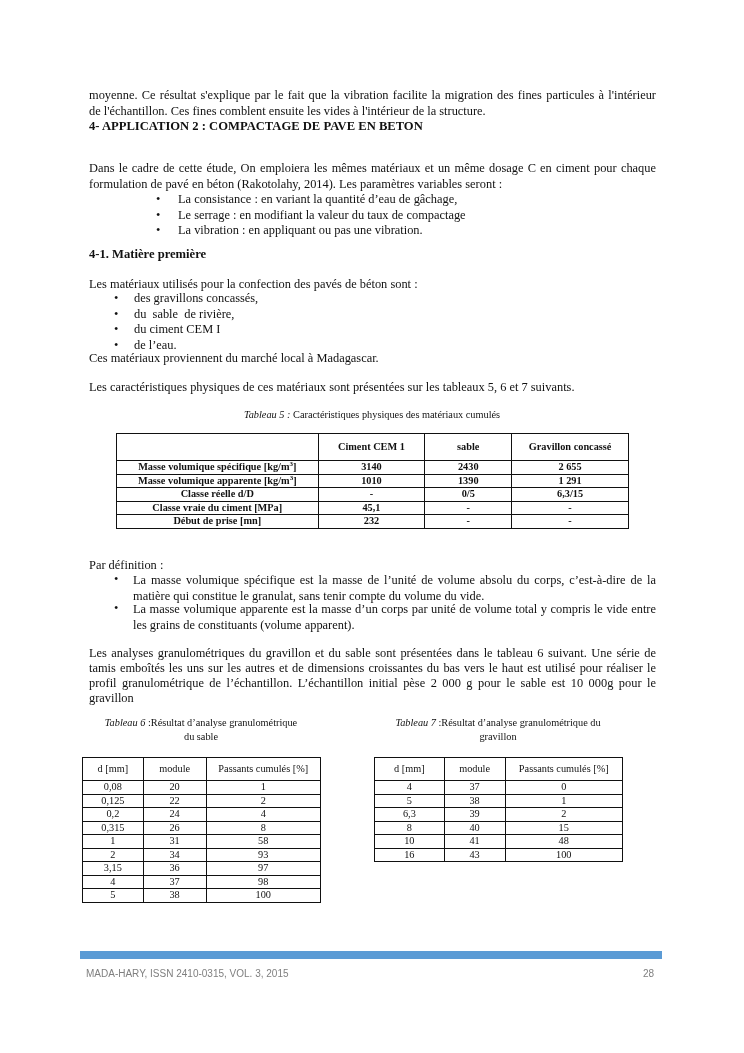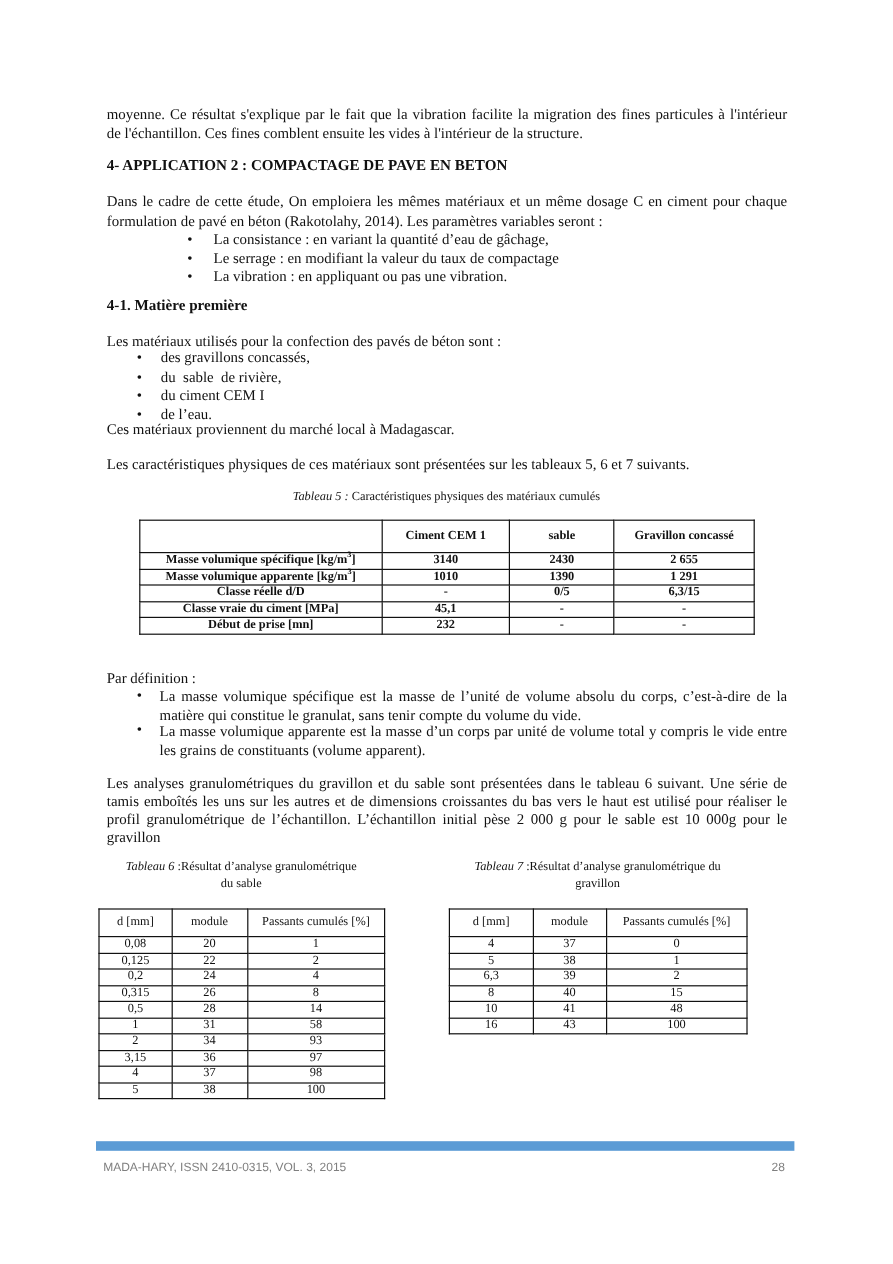--- a/index.html
+++ b/index.html
@@ -23,21 +23,21 @@
     sup { font-size: 7px; line-height: 0; vertical-align: super; }
     .footer-bar { position: absolute; left: 80px; top: 951px; width: 582px; height: 8px; background: #5b9bd5; }
     .footer-text { position: absolute; top: 968px; font-family: "Liberation Sans", sans-serif; font-size: 10px; color: #7f7f7f; }
   </style>
 </head>
 <body>
 
 <div class="para justify-last" style="top:87px;">moyenne. Ce résultat s'explique par le fait que la vibration facilite la migration des fines particules à l'intérieur</div>
 <div class="para" style="top:103px;">de l'échantillon. Ces fines comblent ensuite les vides à l'intérieur de la structure.</div>
 
-<div class="heading" style="top:131px;">4- APPLICATION 2 : COMPACTAGE DE PAVE EN BETON</div>
+<div class="heading" style="top:119px;">4- APPLICATION 2 : COMPACTAGE DE PAVE EN BETON</div>
 <div class="para justify-last" style="top:160px;">Dans le cadre de cette étude, On emploiera les mêmes matériaux et un même dosage C en ciment pour chaque</div>
 <div class="para" style="top:176px;">formulation de pavé en béton (Rakotolahy, 2014). Les paramètres variables seront :</div>
 <ul class="bullet-list" style="left:156px; top:192px;">
   <li><span class="dot" style="left:0;">•</span><span style="margin-left:22px;">La consistance : en variant la quantité d’eau de gâchage,</span></li>
   <li><span class="dot" style="left:0;">•</span><span style="margin-left:22px;">Le serrage : en modifiant la valeur du taux de compactage</span></li>
   <li><span class="dot" style="left:0;">•</span><span style="margin-left:22px;">La vibration : en appliquant ou pas une vibration.</span></li>
 </ul>
 
 <div class="heading" style="top:247px;">4-1. Matière première</div>
 <div class="para" style="top:276px;font-family:Liberation Serif, serif;">Les matériaux utilisés pour la confection des pavés de béton sont :</div>
@@ -143,25 +143,20 @@
         <td>0,2</td>
         <td>24</td>
         <td>4</td>
       </tr>
   <tr>
         <td>0,315</td>
         <td>26</td>
         <td>8</td>
       </tr>
   <tr>
-        <td>0,5</td>
-        <td>28</td>
-        <td>14</td>
-      </tr>
-  <tr>
         <td>1</td>
         <td>31</td>
         <td>58</td>
       </tr>
   <tr>
         <td>2</td>
         <td>34</td>
         <td>93</td>
       </tr>
   <tr>

